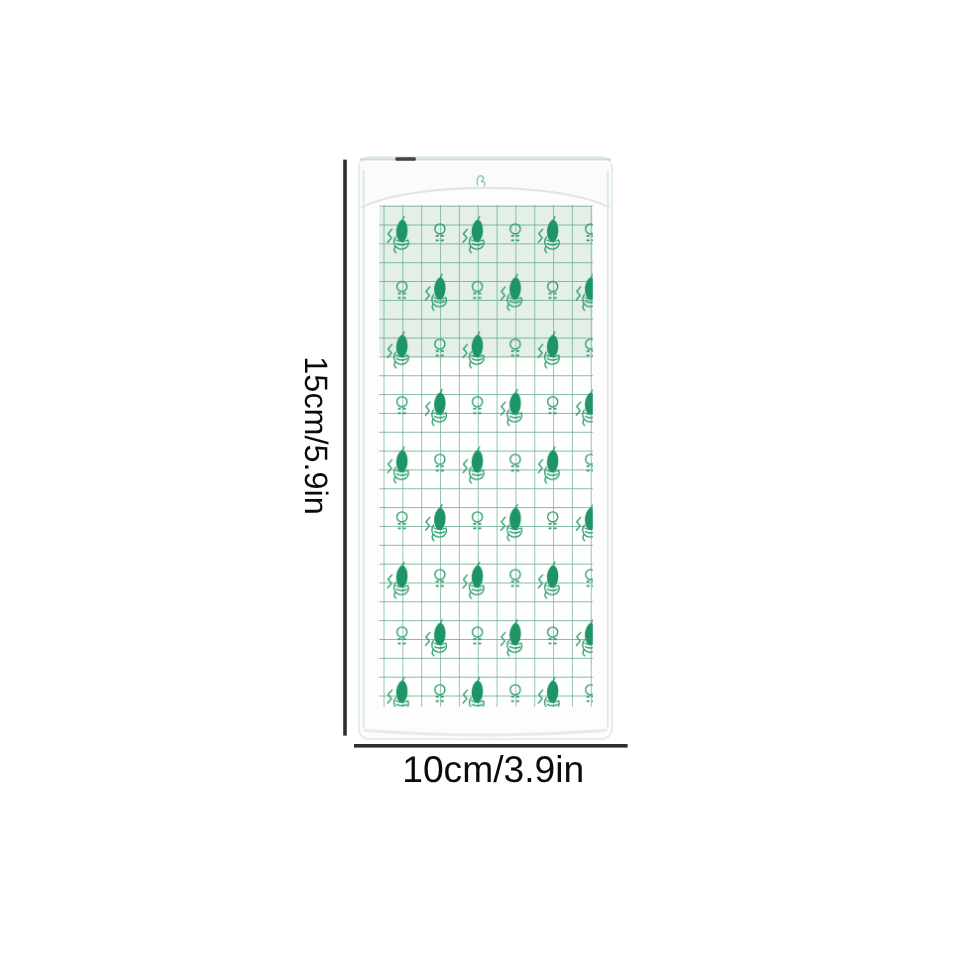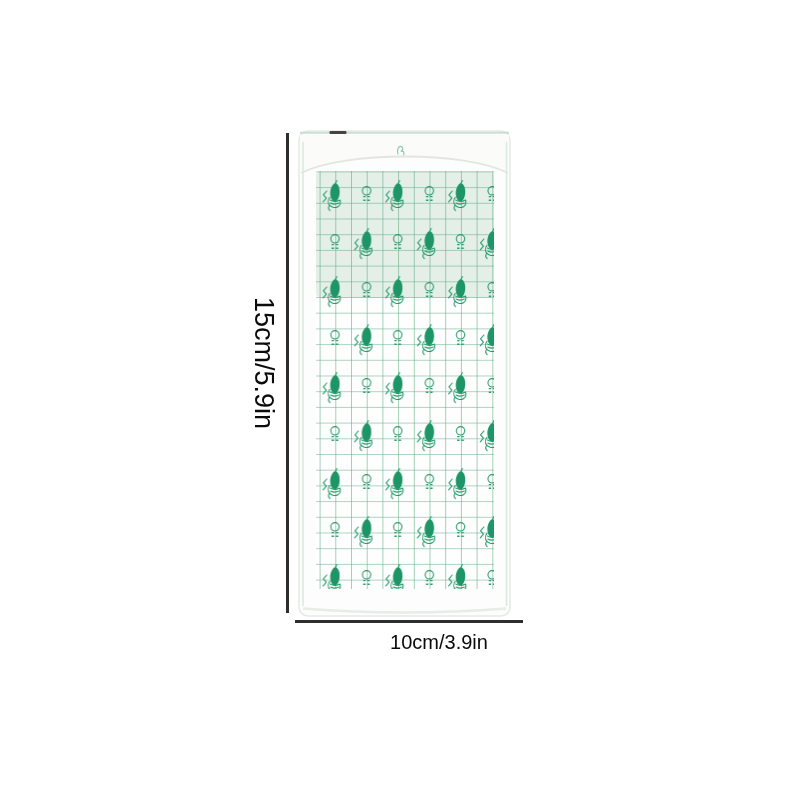--- a/index.html
+++ b/index.html
@@ -31,21 +31,21 @@
   .motif-line { fill: none; stroke: var(--motif-green, #1e9566); stroke-width: 1.1;
                 stroke-linecap: round; stroke-linejoin: round; opacity: .95; }
   .motif-dash { fill: none; stroke: var(--motif-green, #1e9566); stroke-width: 1.4; opacity: .95; stroke-linecap: butt; }
 
   
   .dim-line { position: absolute; background: var(--dimension-line, #2e2e2e); }
   .dim-line.v { left: 286px; top: 133px; width: 2.5px; height: 480px; }
   .dim-line.h { left: 295px; top: 620px; width: 228px; height: 2.5px; }
   .dim-label { position: absolute; color: var(--label-text, #0b0b0b); white-space: nowrap; }
   .dim-label.vertical   { left: 263px; top: 363px; font-size: 27px; transform: translate(-50%,-50%) rotate(90deg); }
-  .dim-label.horizontal { left: 411px; top: 642px; font-size: 20px; transform: translate(-50%,-50%); margin-left: 28px; }
+  .dim-label.horizontal { left: 411px; top: 642px; font-size: 31px; transform: translate(-50%,-50%); }
 </style>
 </head>
 <body>
 
 <div class="stage">
 
   <svg class="photo-svg" viewBox="0 0 800 800">
     <defs>
 
       <g id="handMotif">

